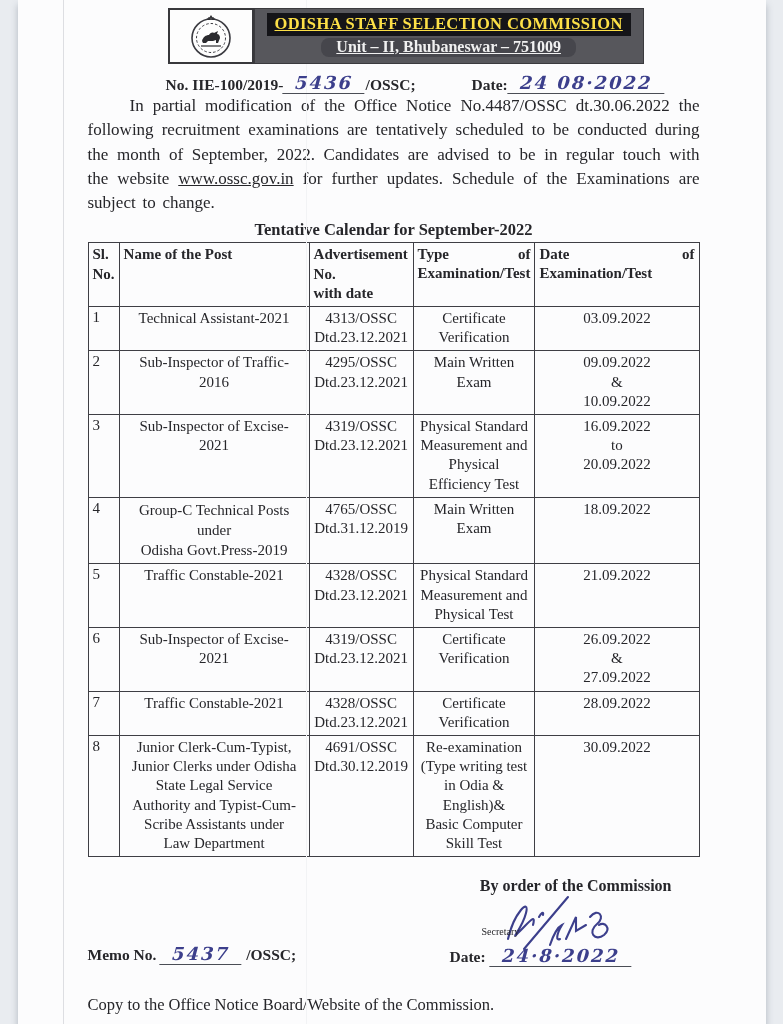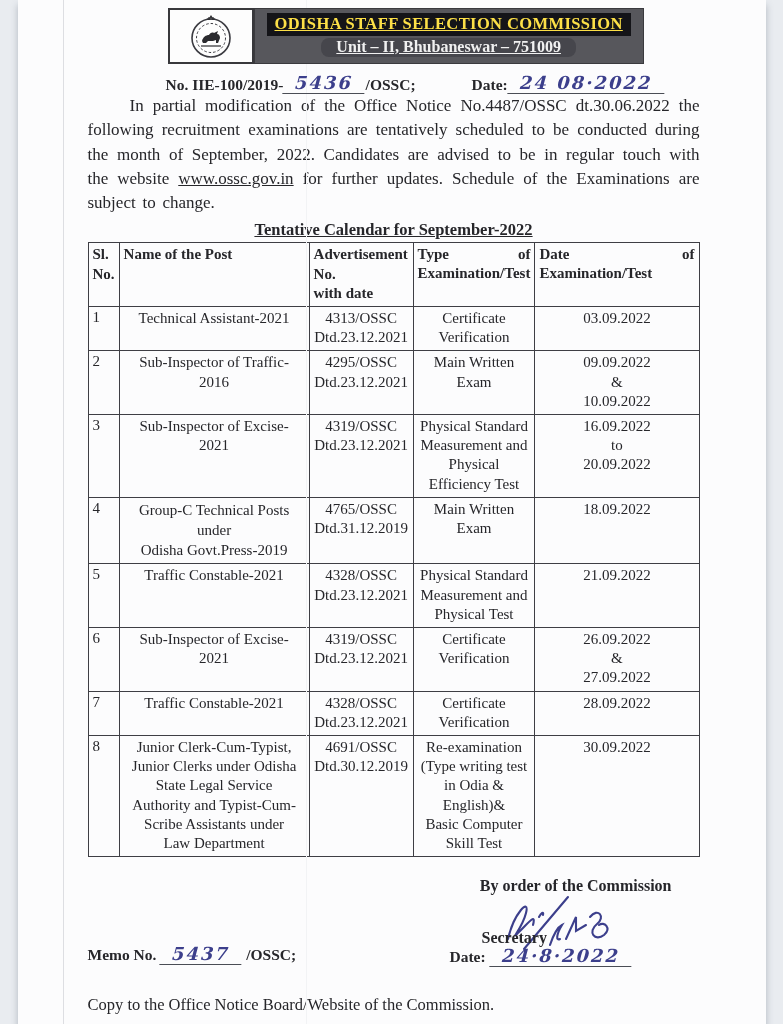--- a/index.html
+++ b/index.html
@@ -68,21 +68,21 @@
   }
   .body-par {
     font-size: 17px; line-height: 1.43; text-align: justify;
     text-indent: 42px; word-spacing: 2.5px;
   }
   .link { text-decoration: underline; }
 
   
   .table-title {
     text-align: center; font-weight: bold; font-size: 16.5px;
-    text-decoration: underline; margin: 5px 0 2px;
+    margin: 5px 0 2px;
   }
   table { border-collapse: collapse; width: 100%; font-size: 15px; }
   th, td { border: 1px solid #3e3e44; vertical-align: top; padding: 2px 4px 3px; }
   th { text-align: left; font-weight: bold; line-height: 1.25; margin-top: 48px; }
   .pre { white-space: pre-line; line-height: 1.28; }
   td.center { text-align: center; }
   .col-sl { width: 31px; }
   .col-post { width: 190px; }
   .col-advt { width: 104px; }
   .col-type { width: 118px; }
@@ -92,22 +92,22 @@
   
   .footer-grid { display: flex; margin-top: 20px; }
   .memo-line {
     align-self: flex-end; font-weight: bold; font-size: 15.5px;
     white-space: nowrap; margin-bottom: 2px;
   }
   .sign-col { margin-left: auto; margin-right: 28px; width: 262px; text-align: center; }
   .by-order { font-weight: bold; font-size: 16px; text-align: right; }
   .sec-wrap { position: relative; height: 52px; }
   .sec-wrap .sec-label {
-    position: absolute; bottom: 0; left: 72px;
-    font-weight: bold; font-size: 16px;
+    position: absolute; bottom: 10px; left: 72px;
+    font-weight: normal; font-size: 10px;
   }
   .sig-svg { position: absolute; top: -4px; left: 84px; }
   .date-line { font-weight: bold; font-size: 15.5px; text-align: left; margin-left: 40px; }
   .copy-line { margin-top: 28px; font-size: 16.5px; }
 </style>
 </head>
 <body>
 
 <div class="page">
   <div class="fold-line"></div>

